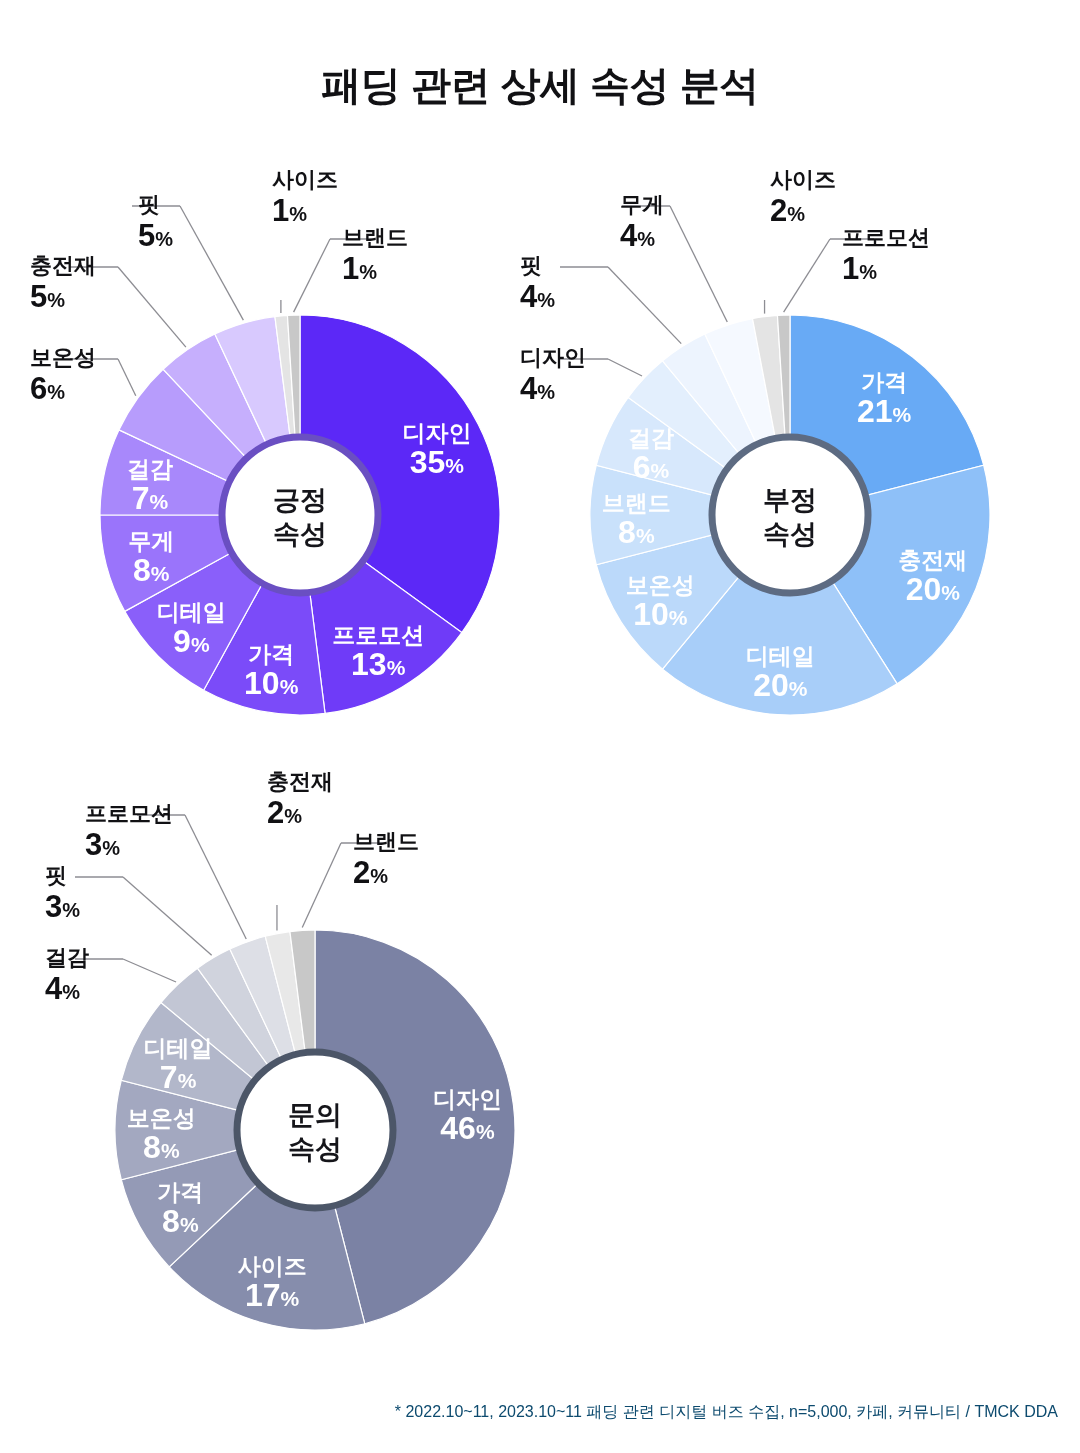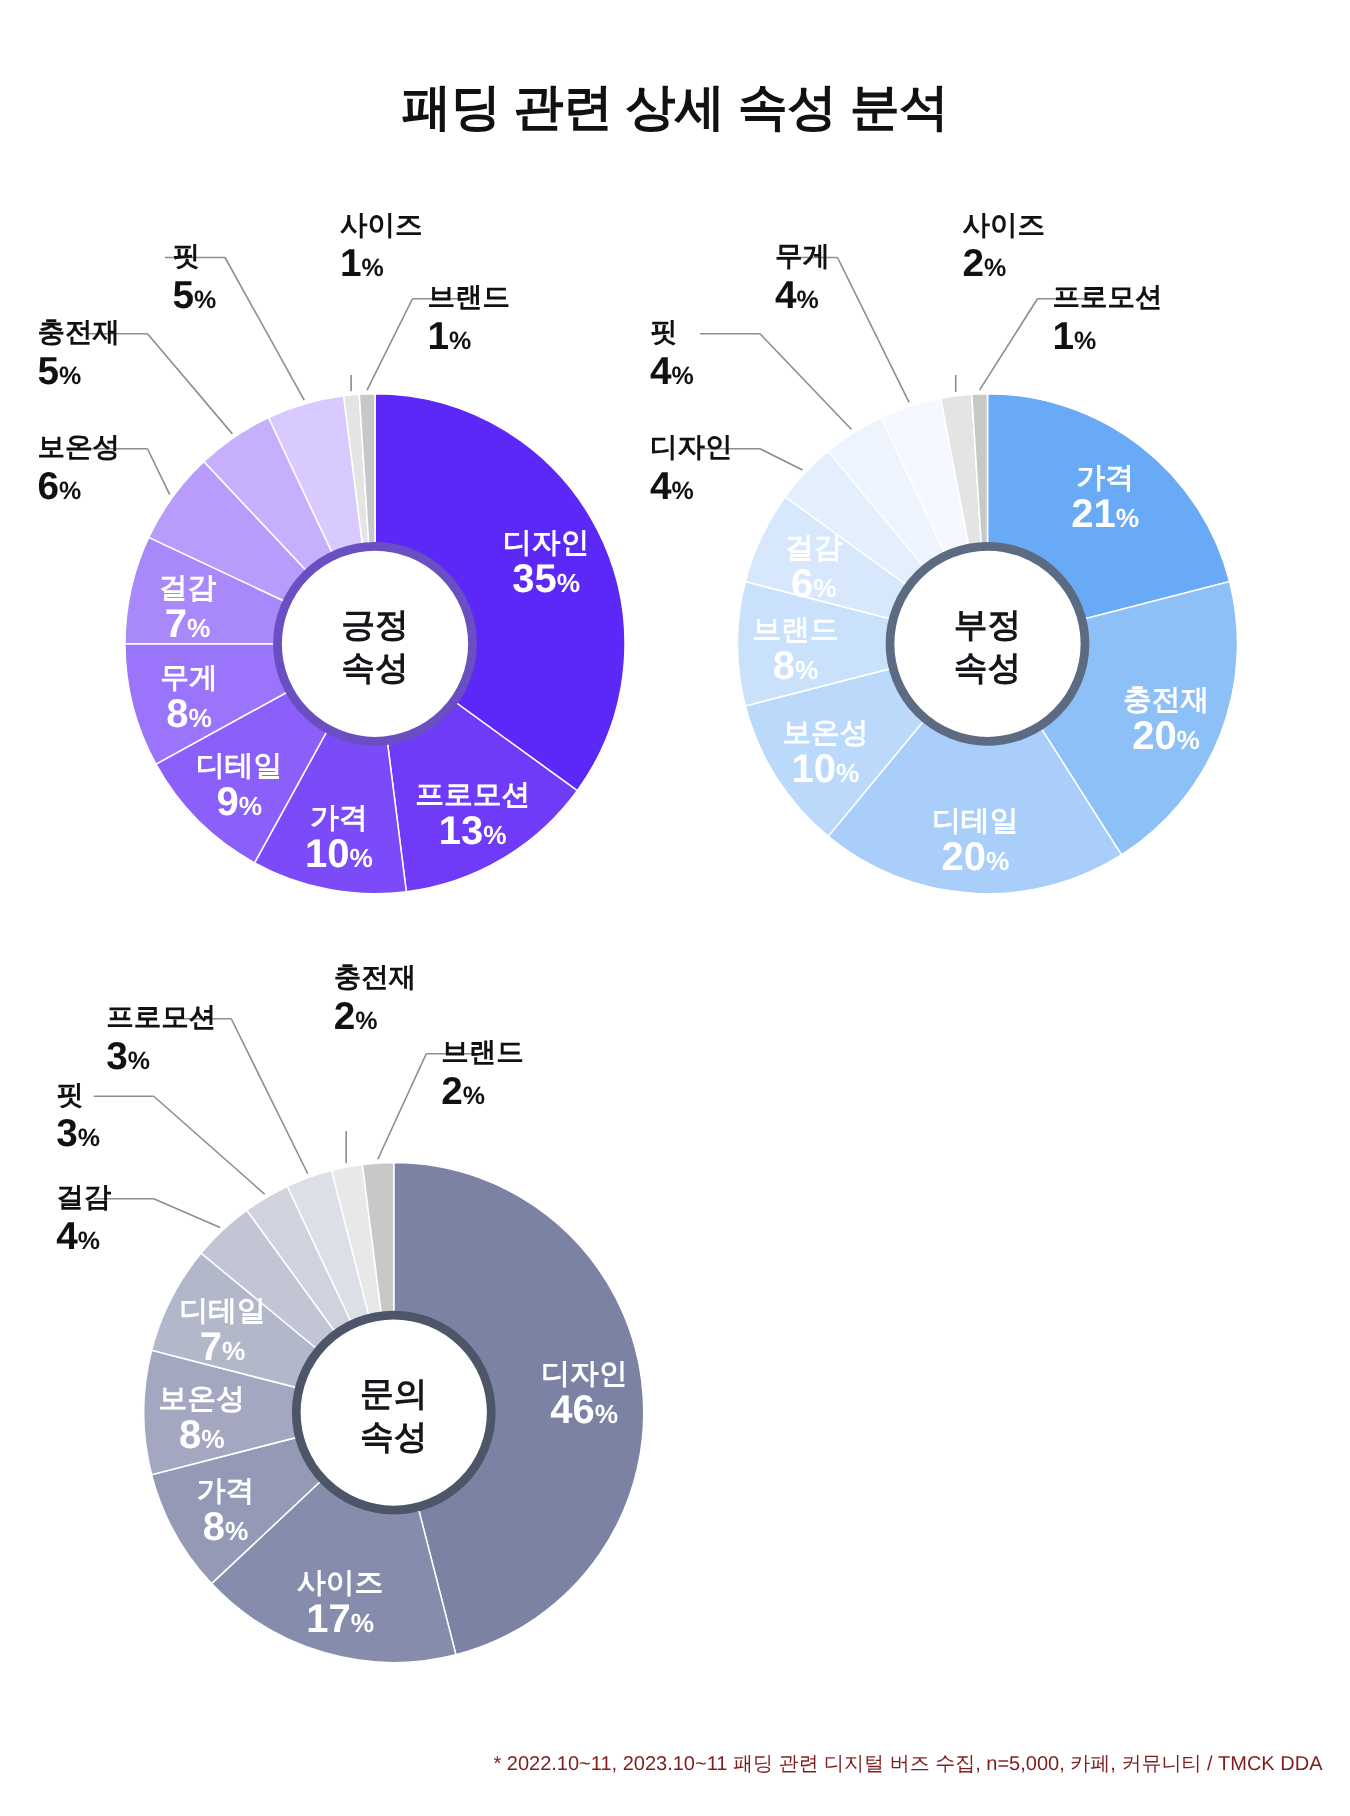--- a/index.html
+++ b/index.html
@@ -16,21 +16,21 @@
     text-align:center;
     font-size:40px; font-weight:700; color:#111114;
     letter-spacing:-0.5px;
   }
 
   .chart-block { position:absolute; }
   .chart-svg { display:block; overflow:visible; }
 
   .footnote {
     position:absolute; right:22px; bottom:28px;
-    text-align:left; color:#7f1d1d;
+    text-align:left; color:#0c4a6e;
     font-size:16px; line-height:1.55;
   }
   .footnote div { white-space:nowrap; }
 
   
   text { font-family:"Liberation Sans","DejaVu Sans",sans-serif; }
   .ext-name { font-size:22px; font-weight:700; fill:#111114; }
   .ext-val  { font-size:31px; font-weight:700; fill:#111114; }
   .ext-pct  { font-size:20px; font-weight:700; fill:#111114; }
   .in-name  { font-size:23px; font-weight:700; fill:#ffffff; }

